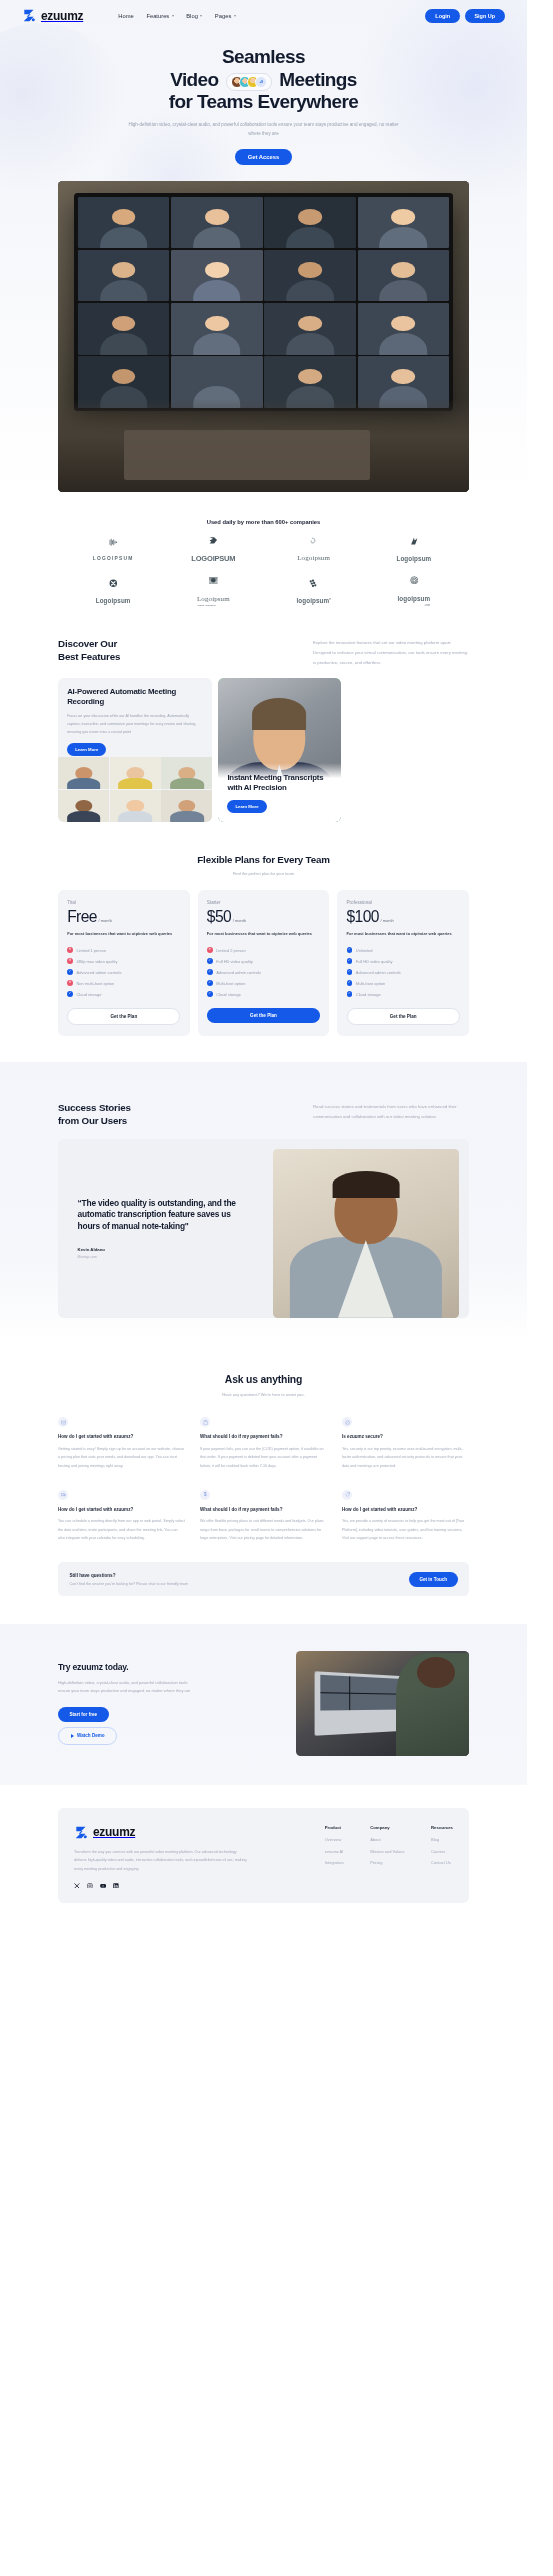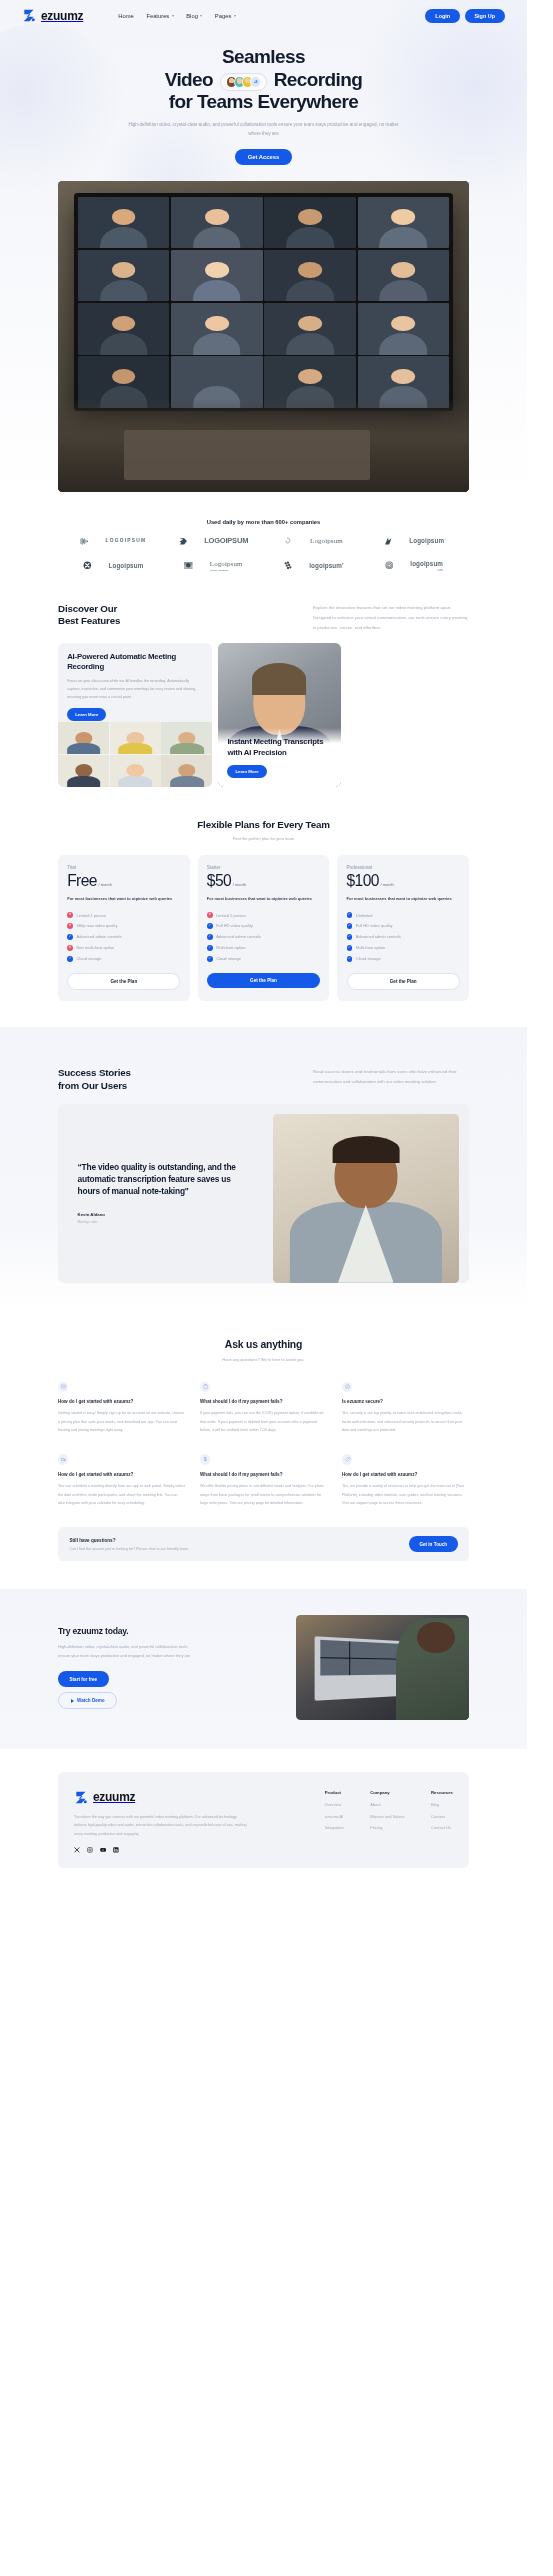--- a/index.html
+++ b/index.html
@@ -91,21 +91,21 @@
   .call .face { position:absolute; left:50%; top:58%; width:52%; height:70%; transform: translateX(-50%); border-radius: 50% 50% 44% 44%; }
   .call .head { position:absolute; left:50%; top:24%; width:26%; height:30%; transform: translateX(-50%); border-radius: 50%; }
   .hand-area { position:absolute; left:0; bottom:0; width:100%; height:30%;
     background: linear-gradient(180deg, rgba(60,54,46,0) 0%, #463f35 40%, #2c2721 100%); }
   .keyboard { position:absolute; left: 16%; bottom: 4%; width: 60%; height: 16%; background:#5c5247; border-radius:2.3px; opacity:.9;}
 
   
   .logos { text-align:center; padding: 21px 0 5.8px; }
   .logos h3 { font-size: 5.8px; font-weight: 700; color:#1a2132; }
   .logo-grid { margin-top: 11.5px; display:grid; grid-template-columns: repeat(4,1fr); gap: 12.7px 0; padding: 0 63px; }
-  .logo-item { display:flex; align-items:center; justify-content:center; gap:17px; color:#5d6b72; }
+  .logo-item { display:flex; align-items:center; justify-content:center; gap:9px; color:#5d6b72;flex-direction:column; }
   .logo-item .mark { width: 8.6px; height: 8.6px; flex: none; }
   .logo-item .txt { font-size: 6.3px; font-weight: 700; letter-spacing:0.1px; white-space:nowrap;}
   .logo-item .txt.thin { font-weight: 400; font-family:"Liberation Serif", serif; font-size:7px;}
   .logo-item .txt.spaced { letter-spacing: 1.2px; font-size: 4.9px;}
   .logo-item .sublabel { font-size:2.9px; font-style:italic; font-family:"Liberation Serif",serif; display:block; letter-spacing:0;}
   .logo-item .tld { font-size:2.9px; }
 
   
   .section { padding: 0 58px; }
   .sec-head-split { display:flex; justify-content:space-between; align-items:flex-start; gap: 23px; padding-top: 25px;}
@@ -266,21 +266,21 @@
       <h1>
         <div>Seamless</div>
         <div class="line2">
           <span>Video</span>
           <span class="avatar-pill">
             <span class="av av1"></span>
             <span class="av av2"></span>
             <span class="av av3"></span>
             <span class="av av-more">+9</span>
           </span>
-          <span>Recording</span>
+          <span>Meetings</span>
         </div>
         <div>for Teams Everywhere</div>
       </h1>
       <p class="sub">High-definition video, crystal-clear audio, and powerful collaboration tools ensure your team stays productive and engaged, no matter where they are</p>
       <div class="cta">
         <a class="btn btn-primary" href="#">Get Access</a>
       </div>
     </section>
 
     <div class="hero-image-wrap">

